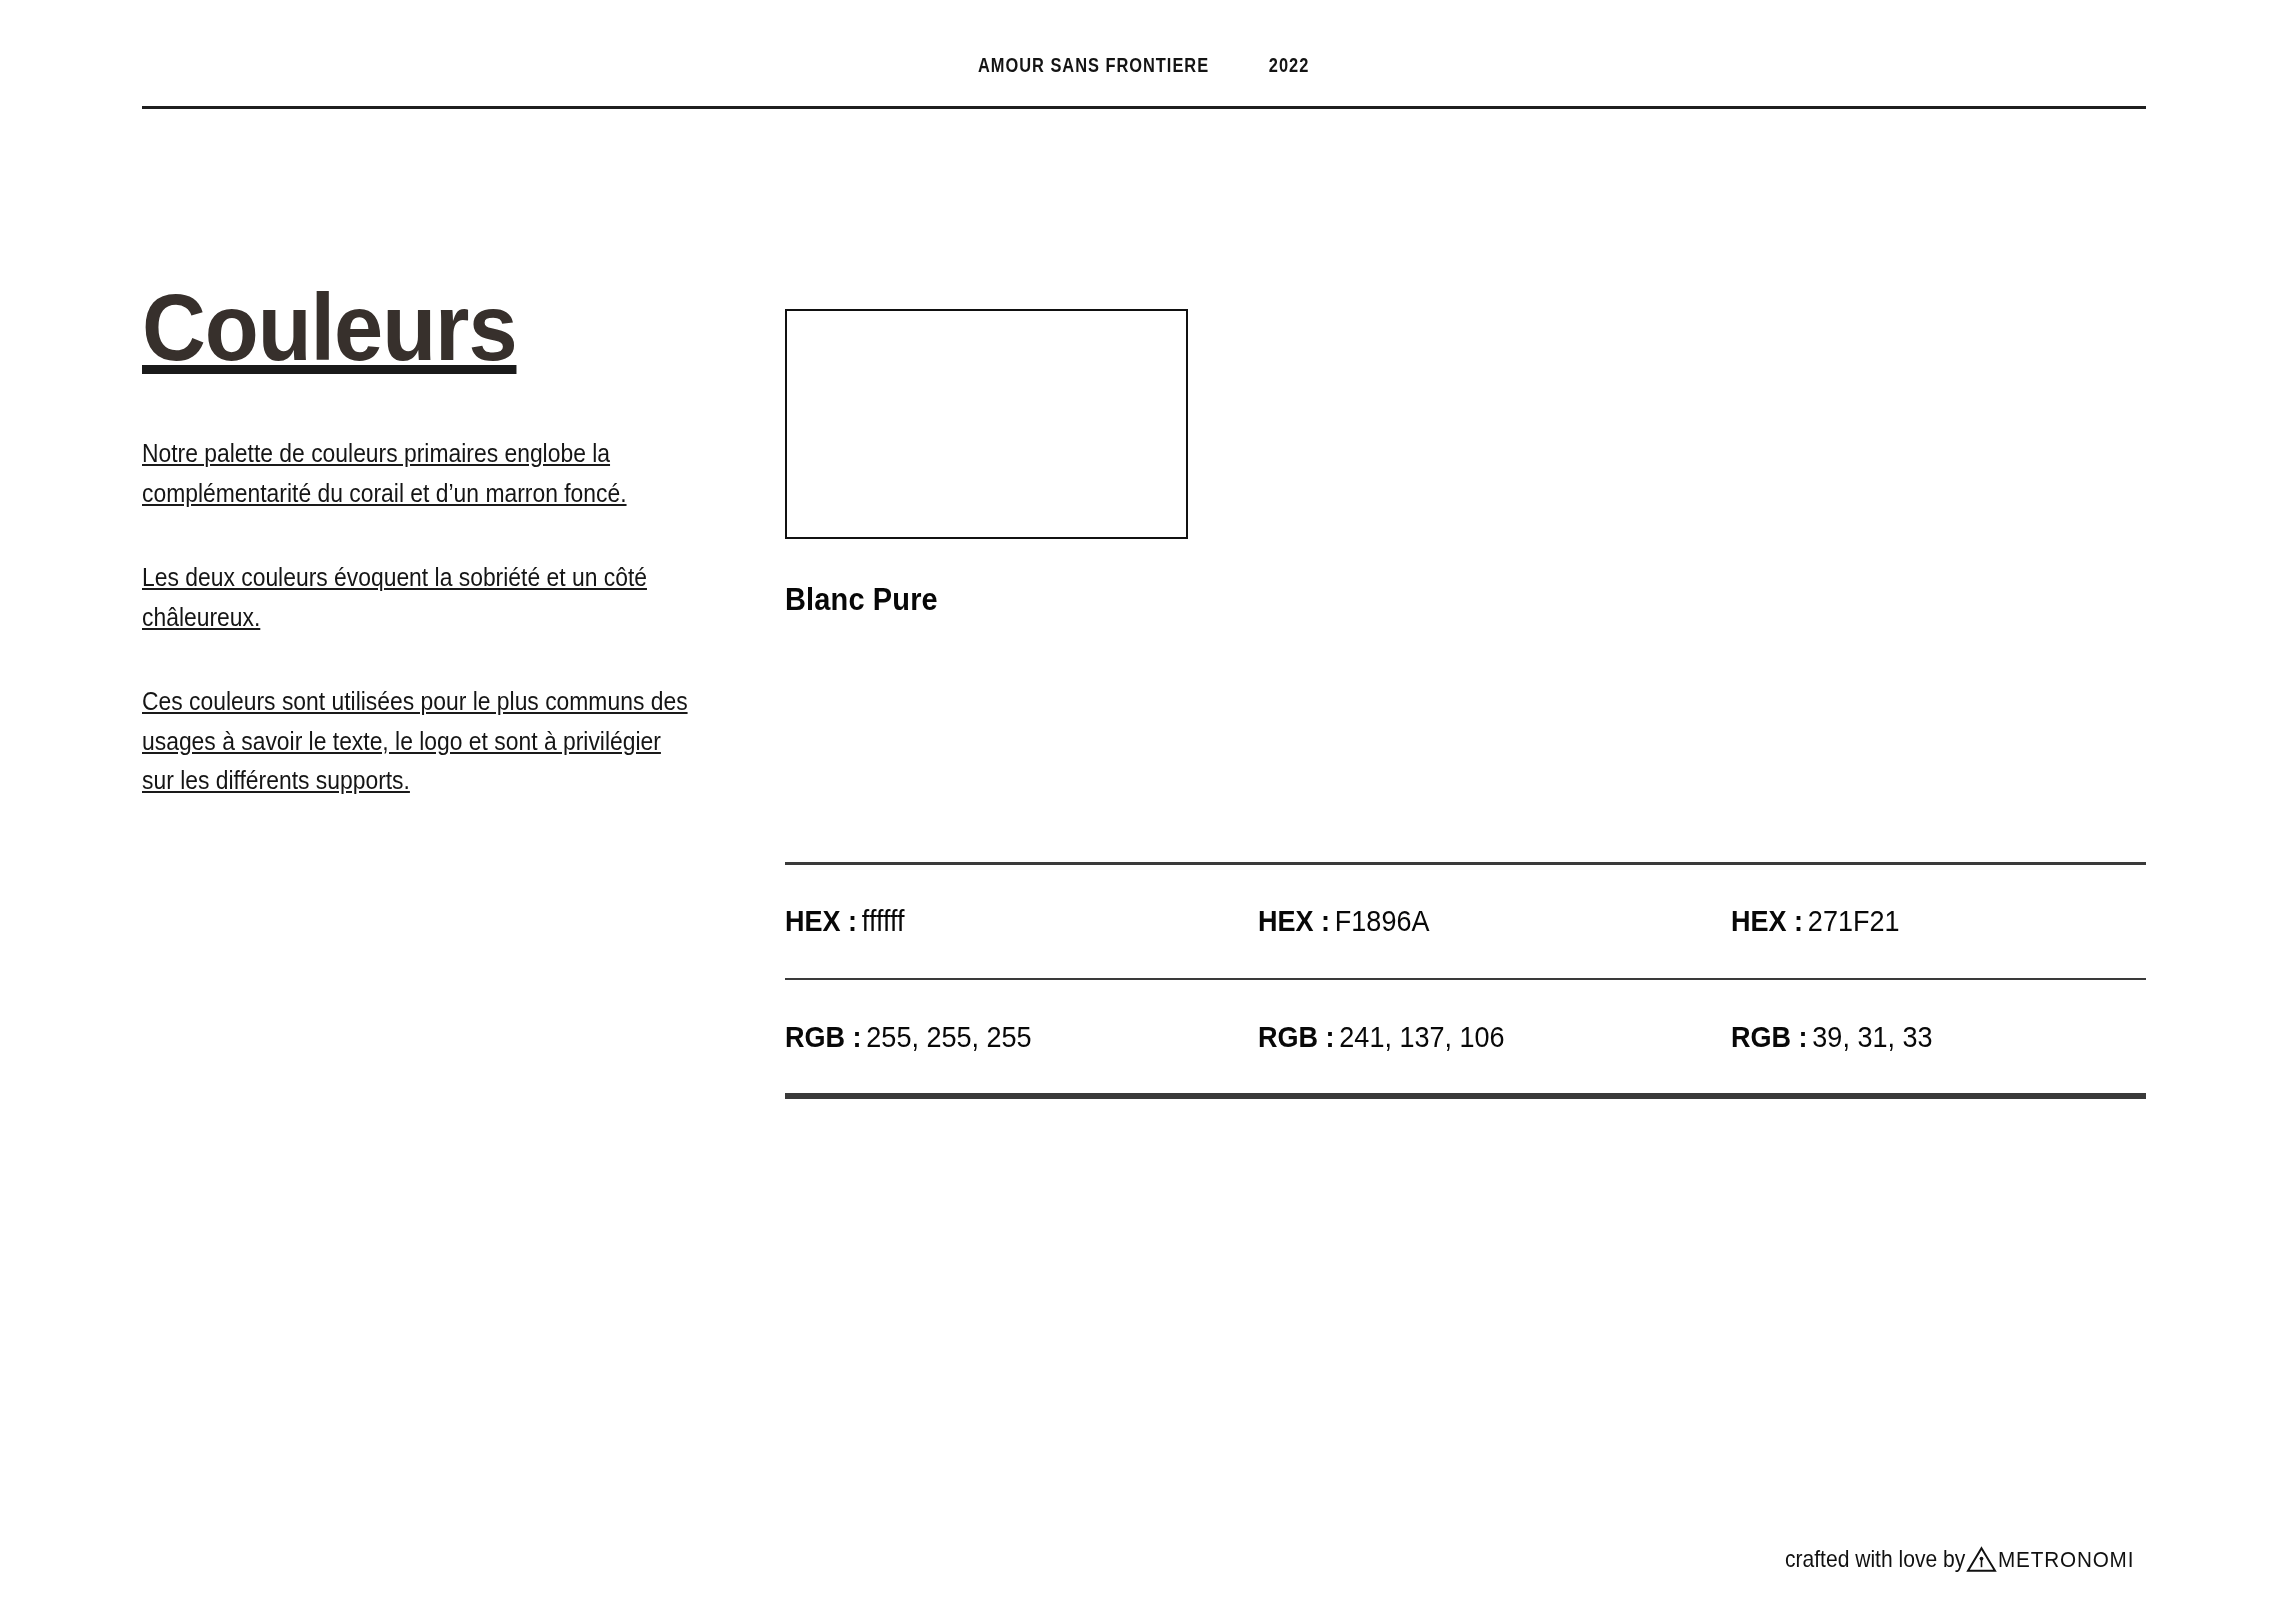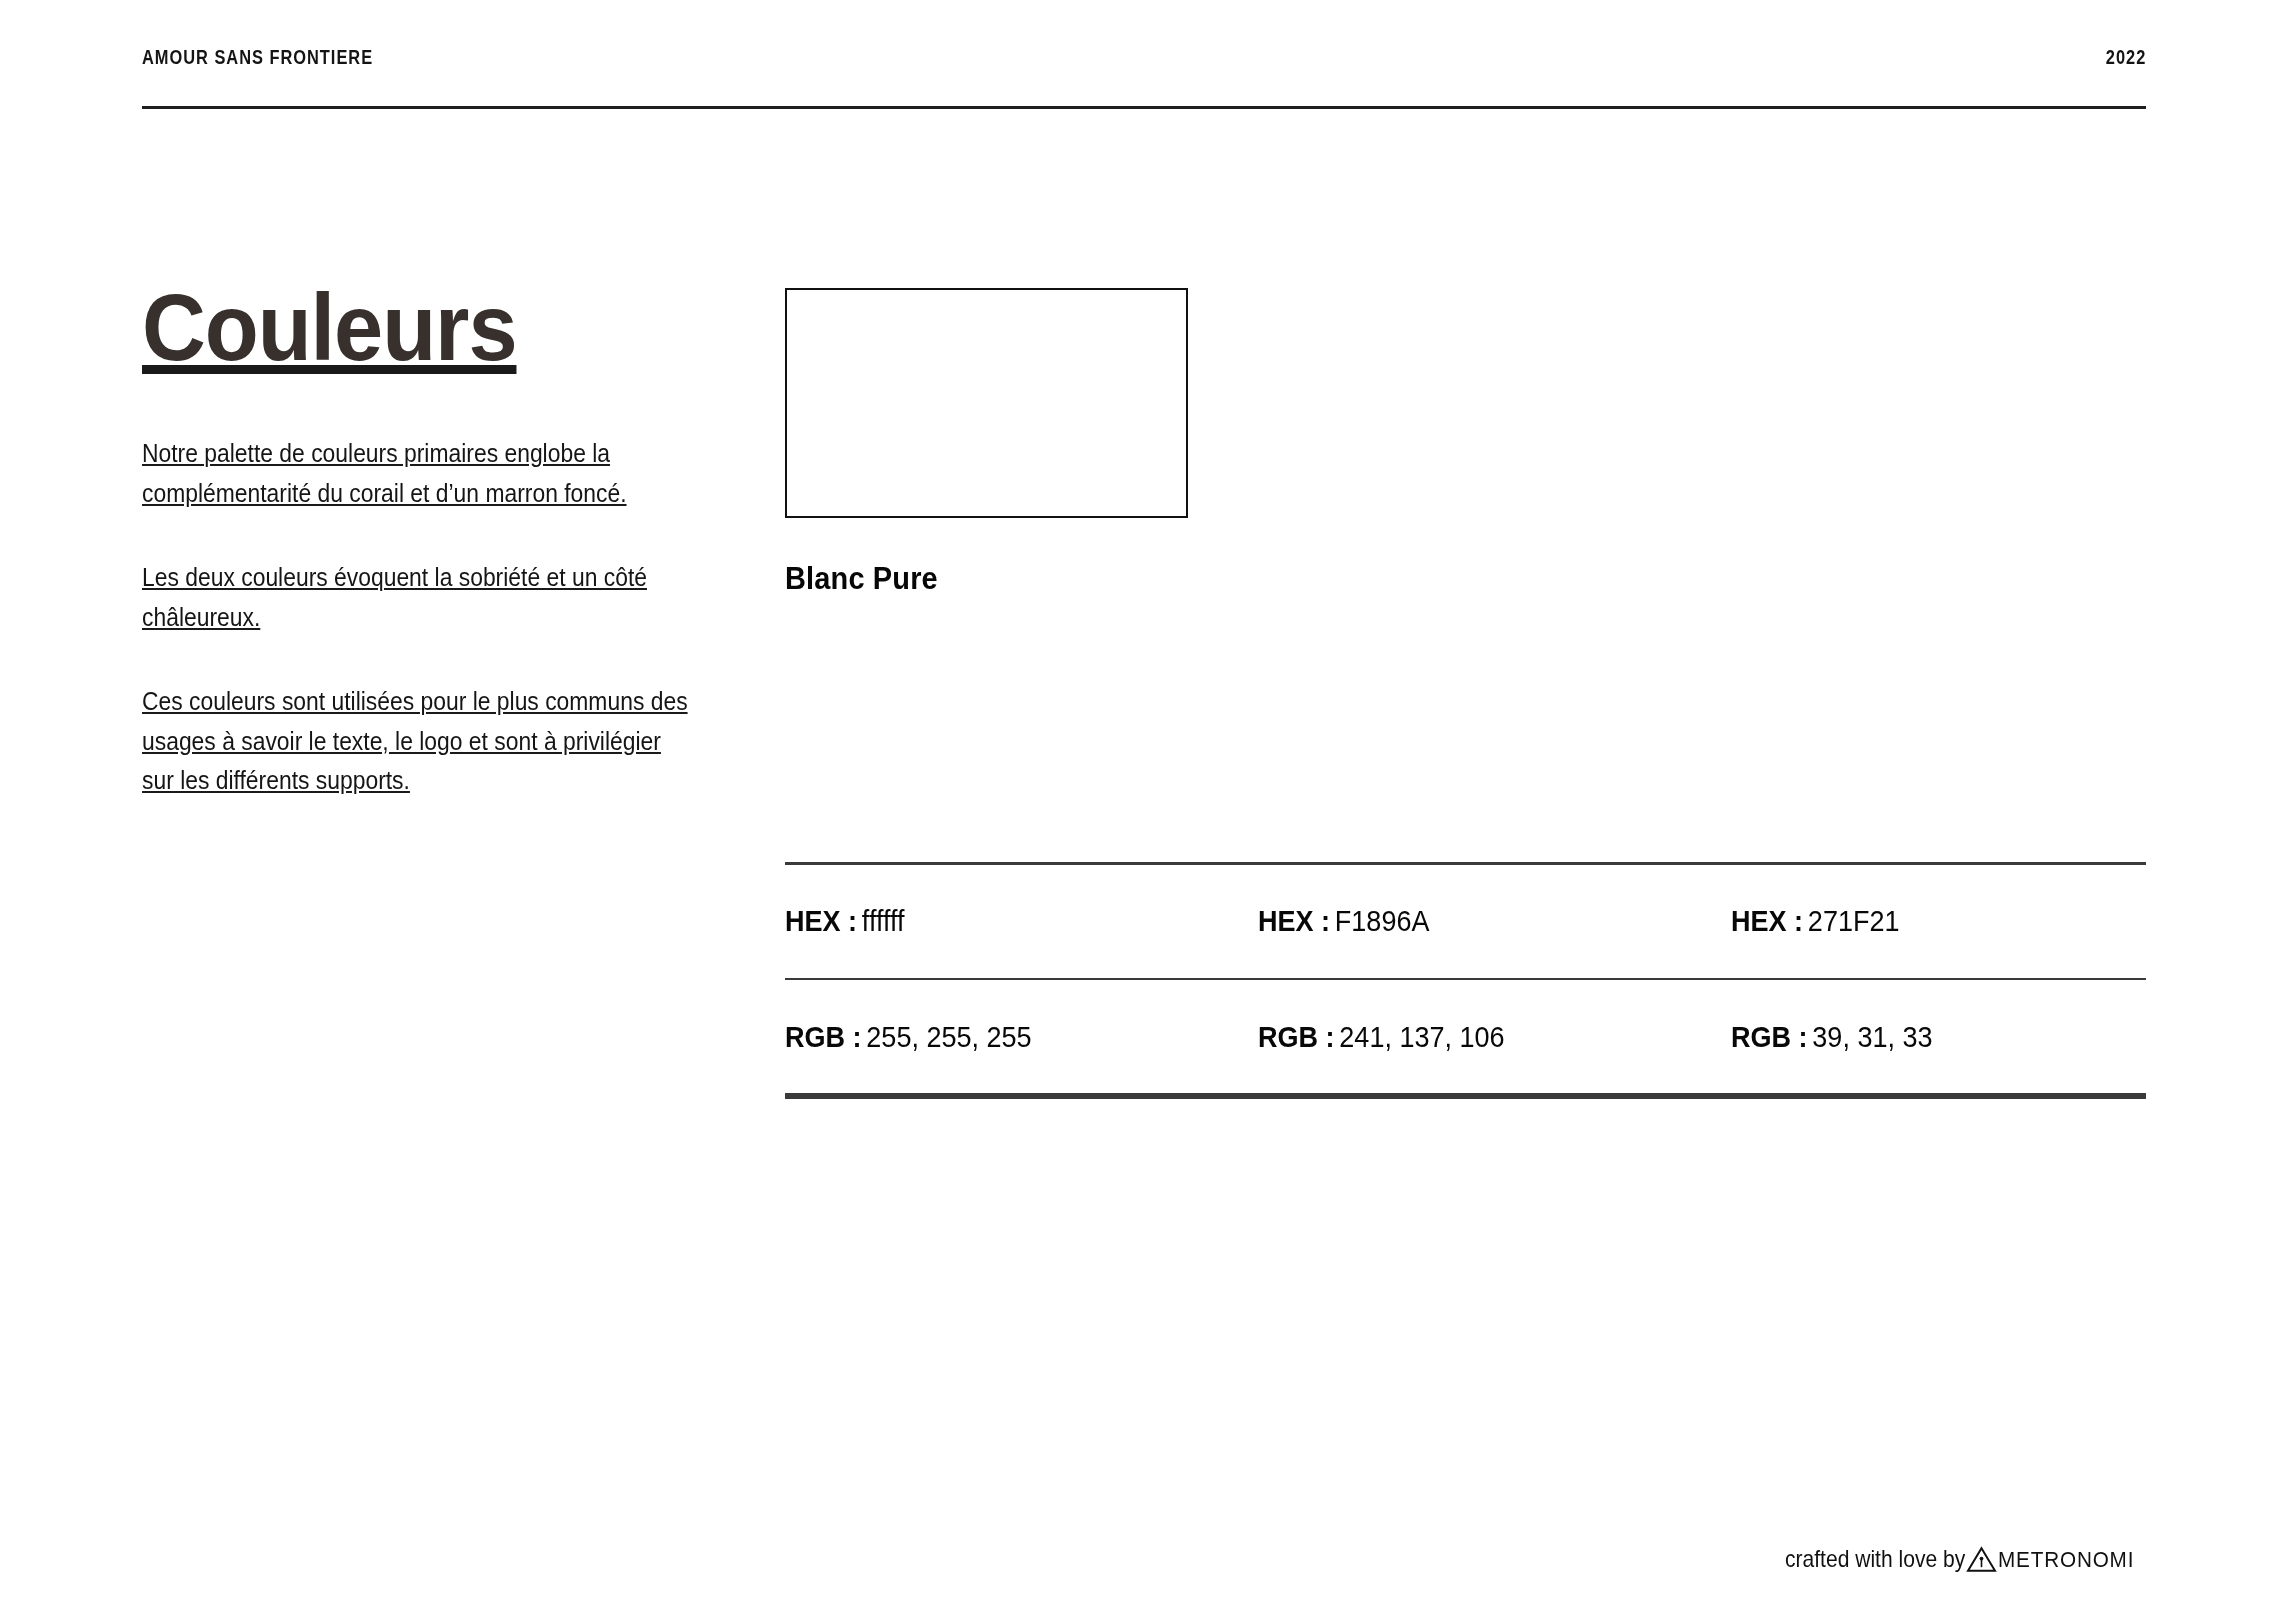--- a/index.html
+++ b/index.html
@@ -18,24 +18,24 @@
 
   .page {
     position: absolute;
     inset: 0;
   }
 
   
   .header {
     position: absolute;
     left: 142px;
-    top: 46px;
+    top: 54px;
     width: 2004px;
     display: flex;
-    justify-content: space-between;
+    justify-content: center;
     align-items: flex-end;
   }
   .header-brand,
   .header-year {
     font-family: "Liberation Sans Narrow", "Liberation Sans", sans-serif;
     font-weight: 700;
     font-size: 20px;
     letter-spacing: 0.06em;
     color: #141414;
     transform: scaleX(0.82);
@@ -89,21 +89,21 @@
   
   .swatches {
     position: absolute;
     left: 785px;
     top: 288px;
     width: 1361px;
     display: grid;
     grid-template-columns: repeat(3, 403px);
     column-gap: 54px;
   }
-  .swatch-cell { width: 403px; }
+  .swatch-cell { width: 403px; margin-top: 21px; }
   .swatch-chip {
     width: 403px;
     height: 230px;
     box-sizing: border-box;
   }
   .swatch-chip.bordered {
     border: 2.7px solid #111111;
   }
   .swatch-name {
     font-family: "Liberation Sans Narrow", "Liberation Sans", sans-serif;

